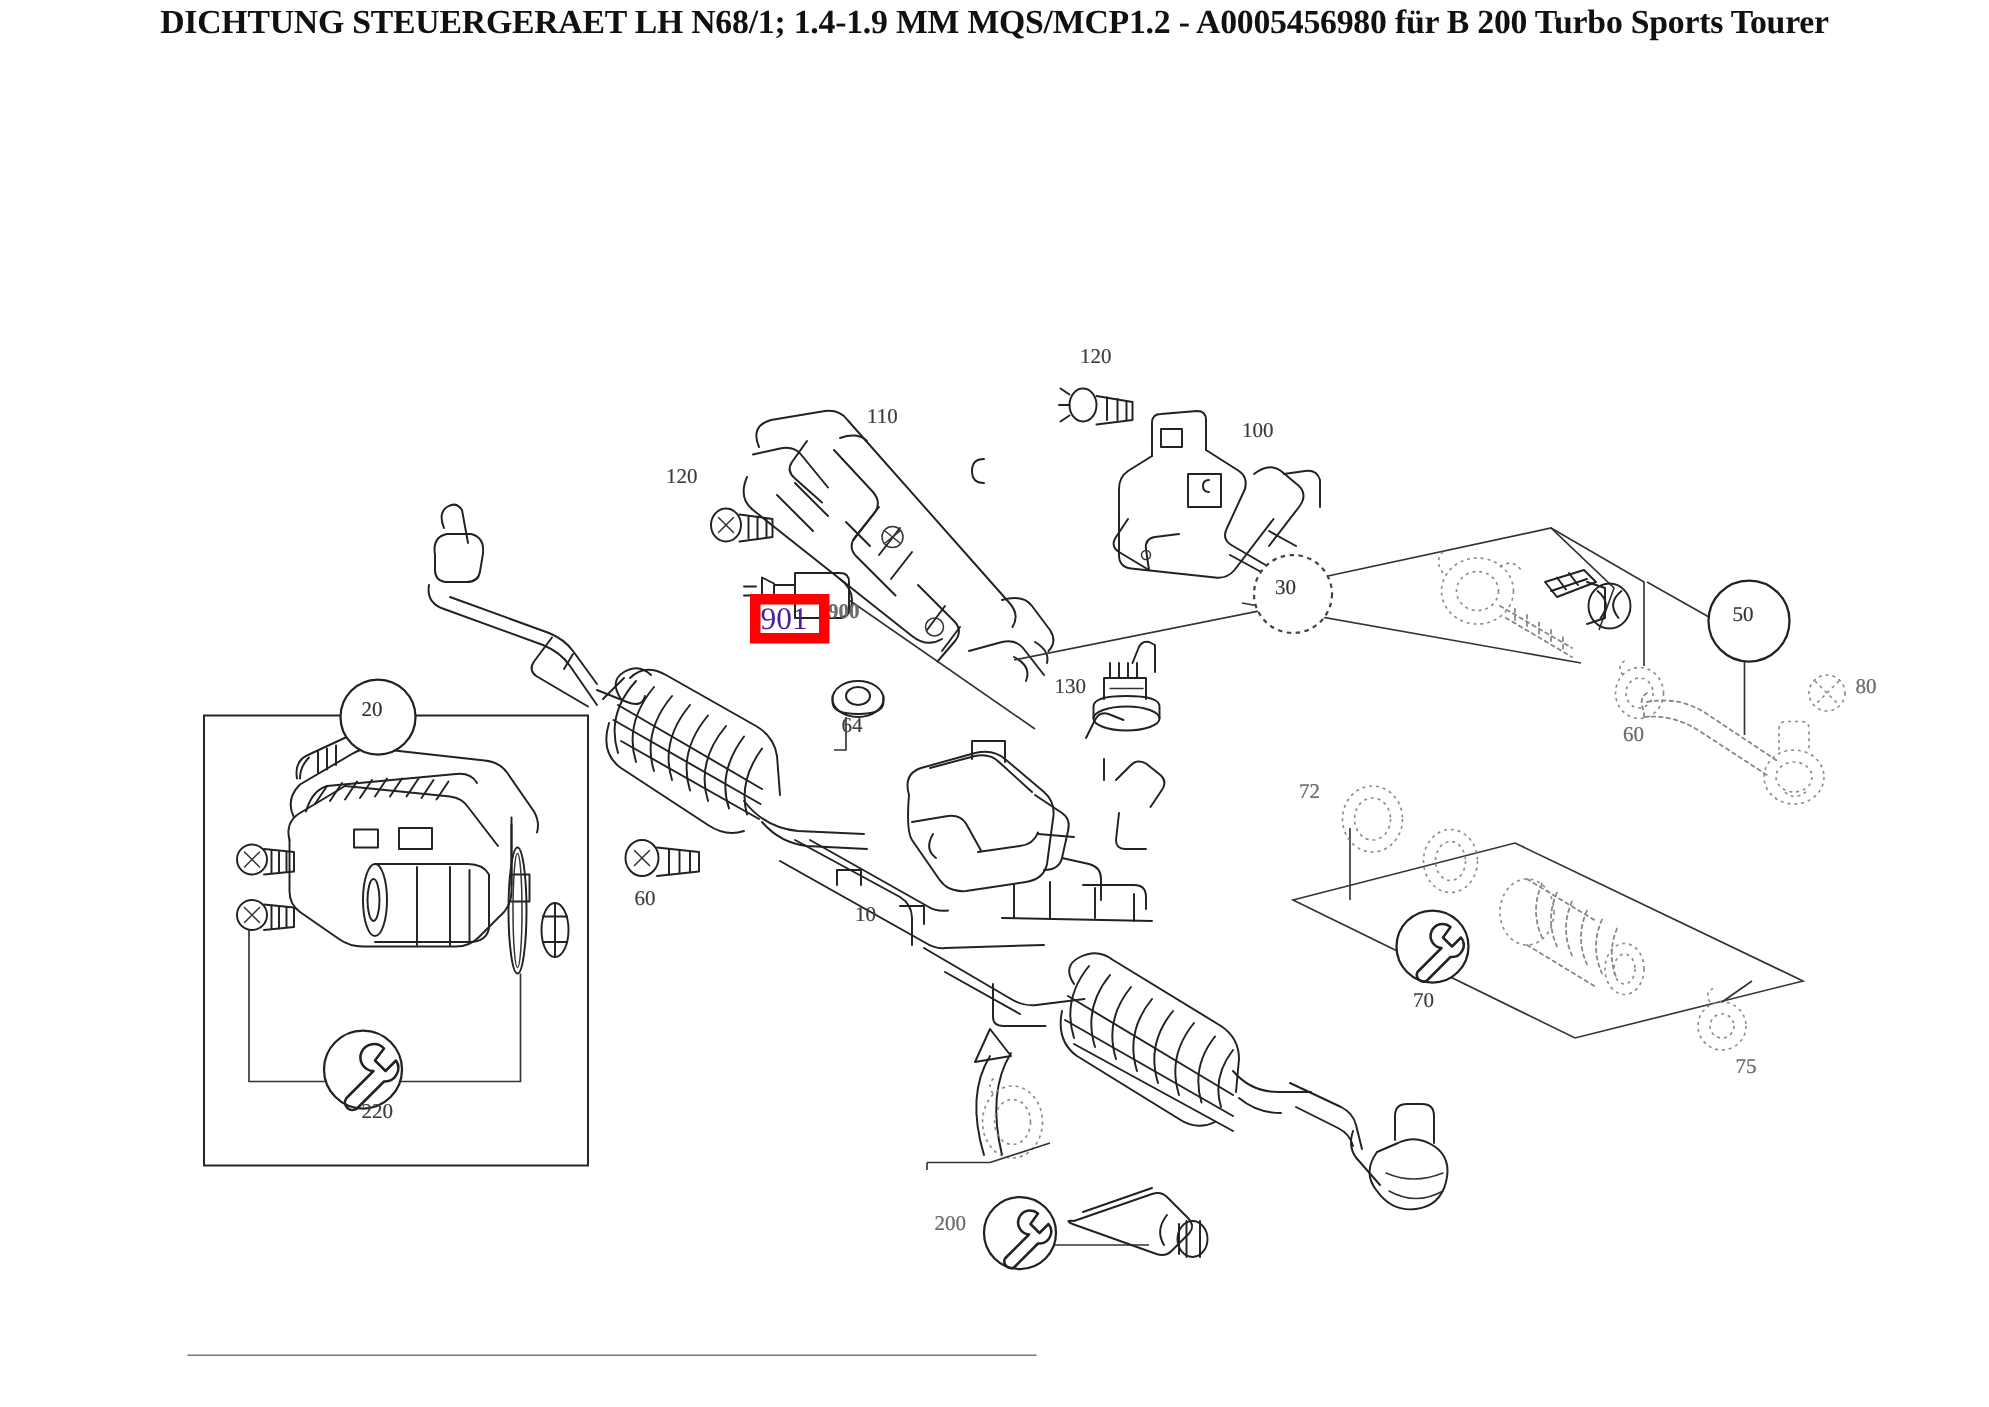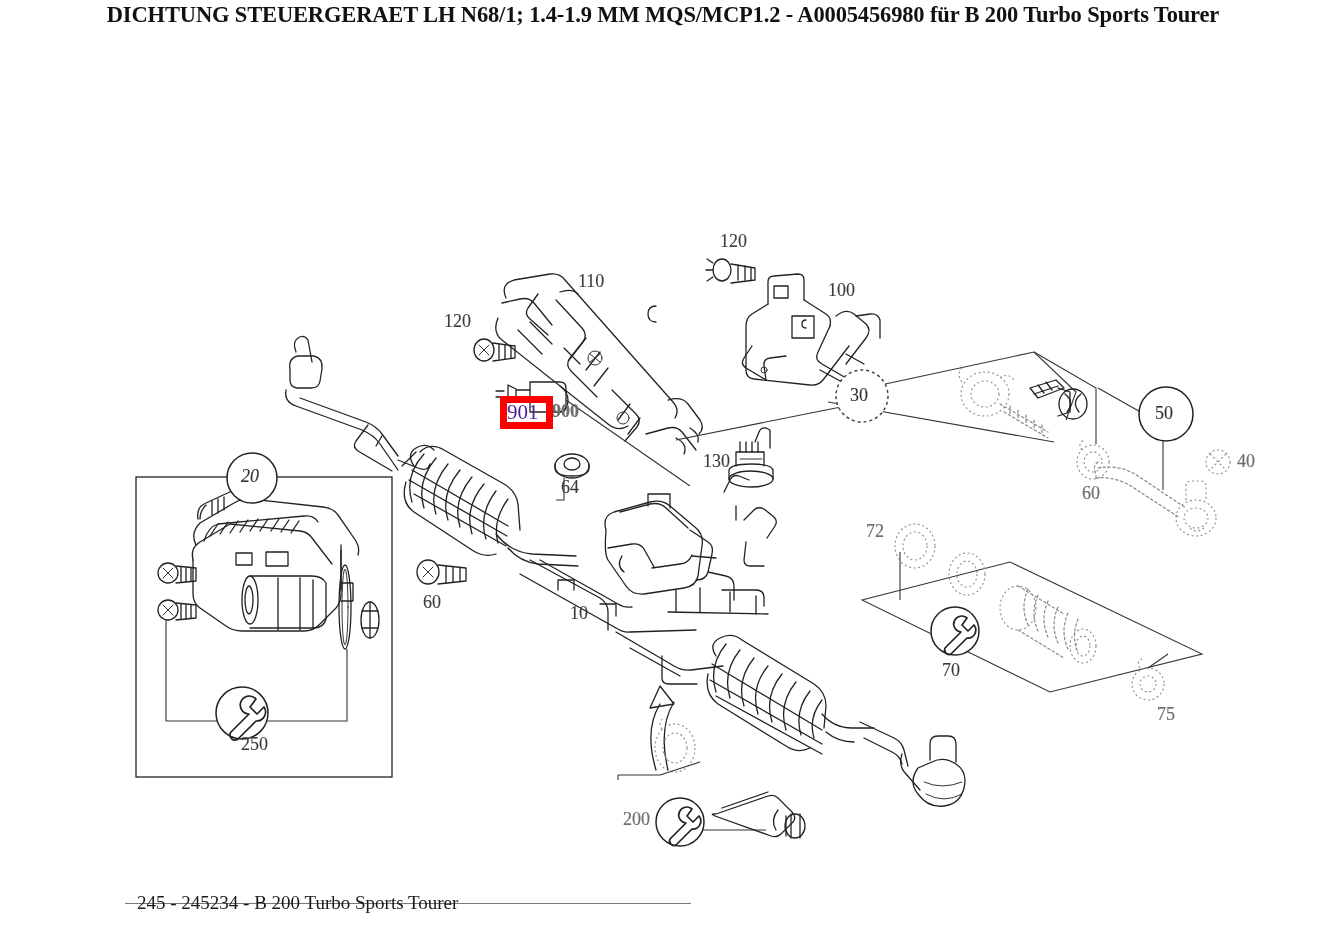--- a/index.html
+++ b/index.html
@@ -46,21 +46,21 @@
     top: 0;
     width: 1326px;
     height: 938px;
     display: block;
   }
 
   
   .callout-label {
     position: absolute;
     font-family: "Liberation Serif", "DejaVu Serif", serif;
-    font-size: 18px;
+    font-size: 14px;
     line-height: 1;
     color: #3a3a3a;
     white-space: nowrap;
     -webkit-text-stroke: 0.15px #555;
   }
   .callout-label.light {
     color: #6e6e6e;
   }
   .callout-label.in-circle {
     color: #2e2e2e;
@@ -470,47 +470,46 @@
   <div class="callout-label" style="left:578px; top:272px;">110</div>
 
   <div class="callout-label" style="left:720px; top:232px;">120</div>
 
   <div class="callout-label" style="left:828px; top:281px;">100</div>
 
   <div class="callout-label in-circle" style="left:850px; top:386px;">30</div>
 
   <div class="callout-label in-circle" style="left:1155px; top:404px;">50</div>
 
-  <div class="callout-label light" style="left:1237px; top:452px;">40</div>
+  <div class="callout-label light" style="left:1237px; top:452px;">80</div>
 
   <div class="callout-label light" style="left:1082px; top:484px;">60</div>
 
   <div class="callout-label light" style="left:552px; top:402px;font-weight:bold;">900</div>
 
   <div class="callout-label" style="left:561px; top:478px;">64</div>
 
   <div class="callout-label" style="left:703px; top:452px;">130</div>
 
-  <div class="callout-label in-circle" style="left:241px; top:467px;font-style:italic;">20</div>
+  <div class="callout-label in-circle" style="left:241px; top:467px;">20</div>
 
   <div class="callout-label light" style="left:866px; top:522px;">72</div>
 
   <div class="callout-label" style="left:423px; top:593px;">60</div>
 
   <div class="callout-label" style="left:570px; top:604px;">10</div>
 
   <div class="callout-label" style="left:942px; top:661px;">70</div>
 
   <div class="callout-label light" style="left:1157px; top:705px;">75</div>
 
-  <div class="callout-label" style="left:241px; top:735px;">250</div>
+  <div class="callout-label" style="left:241px; top:735px;">220</div>
 
   <div class="callout-label light" style="left:623px; top:810px;">200</div>
 
   <div id="highlight-box" style="left: 500px; top: 396px; width: 53px; height: 33px; border-width: 7px; border-color: rgb(255, 0, 0);"></div>
   <div id="highlight-label" style="left: 507px; top: 402px;">901</div>
 
 </div>
 
 <div id="footer">
   <div id="footer-rule"></div>
-  <div id="footer-text">245 - 245234 - B 200 Turbo Sports Tourer</div>
 </div>
 
 </body></html>

